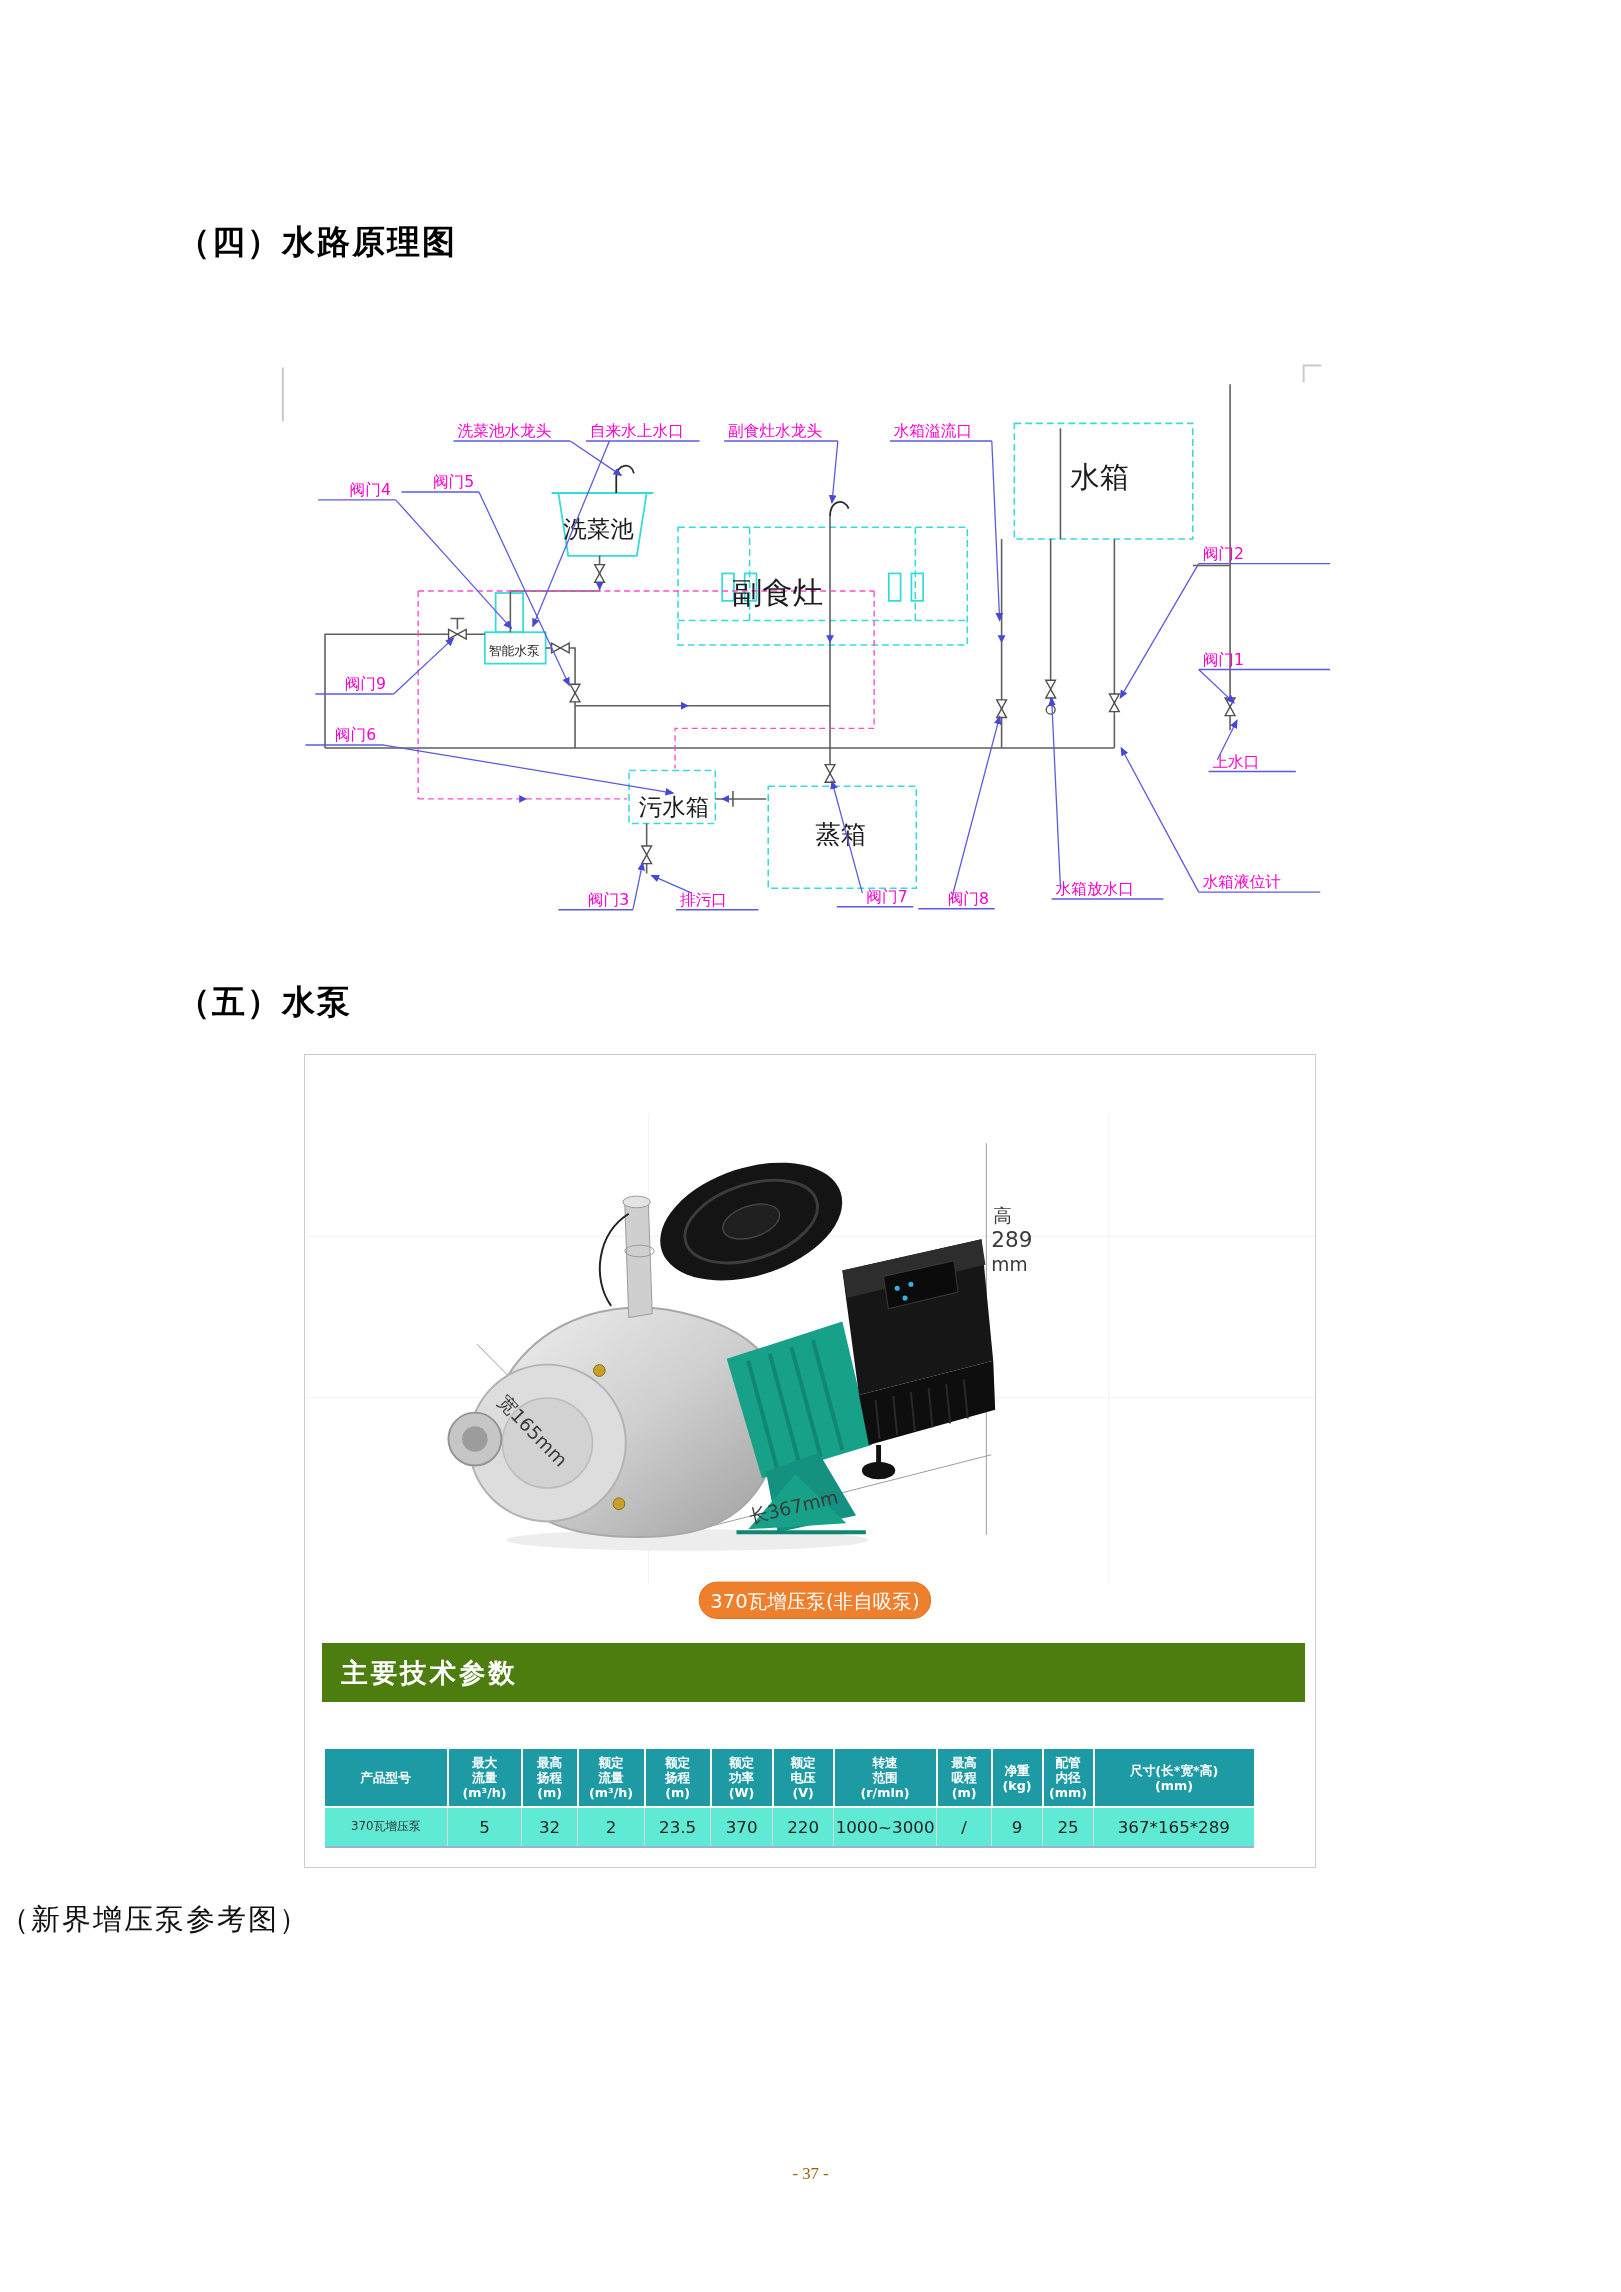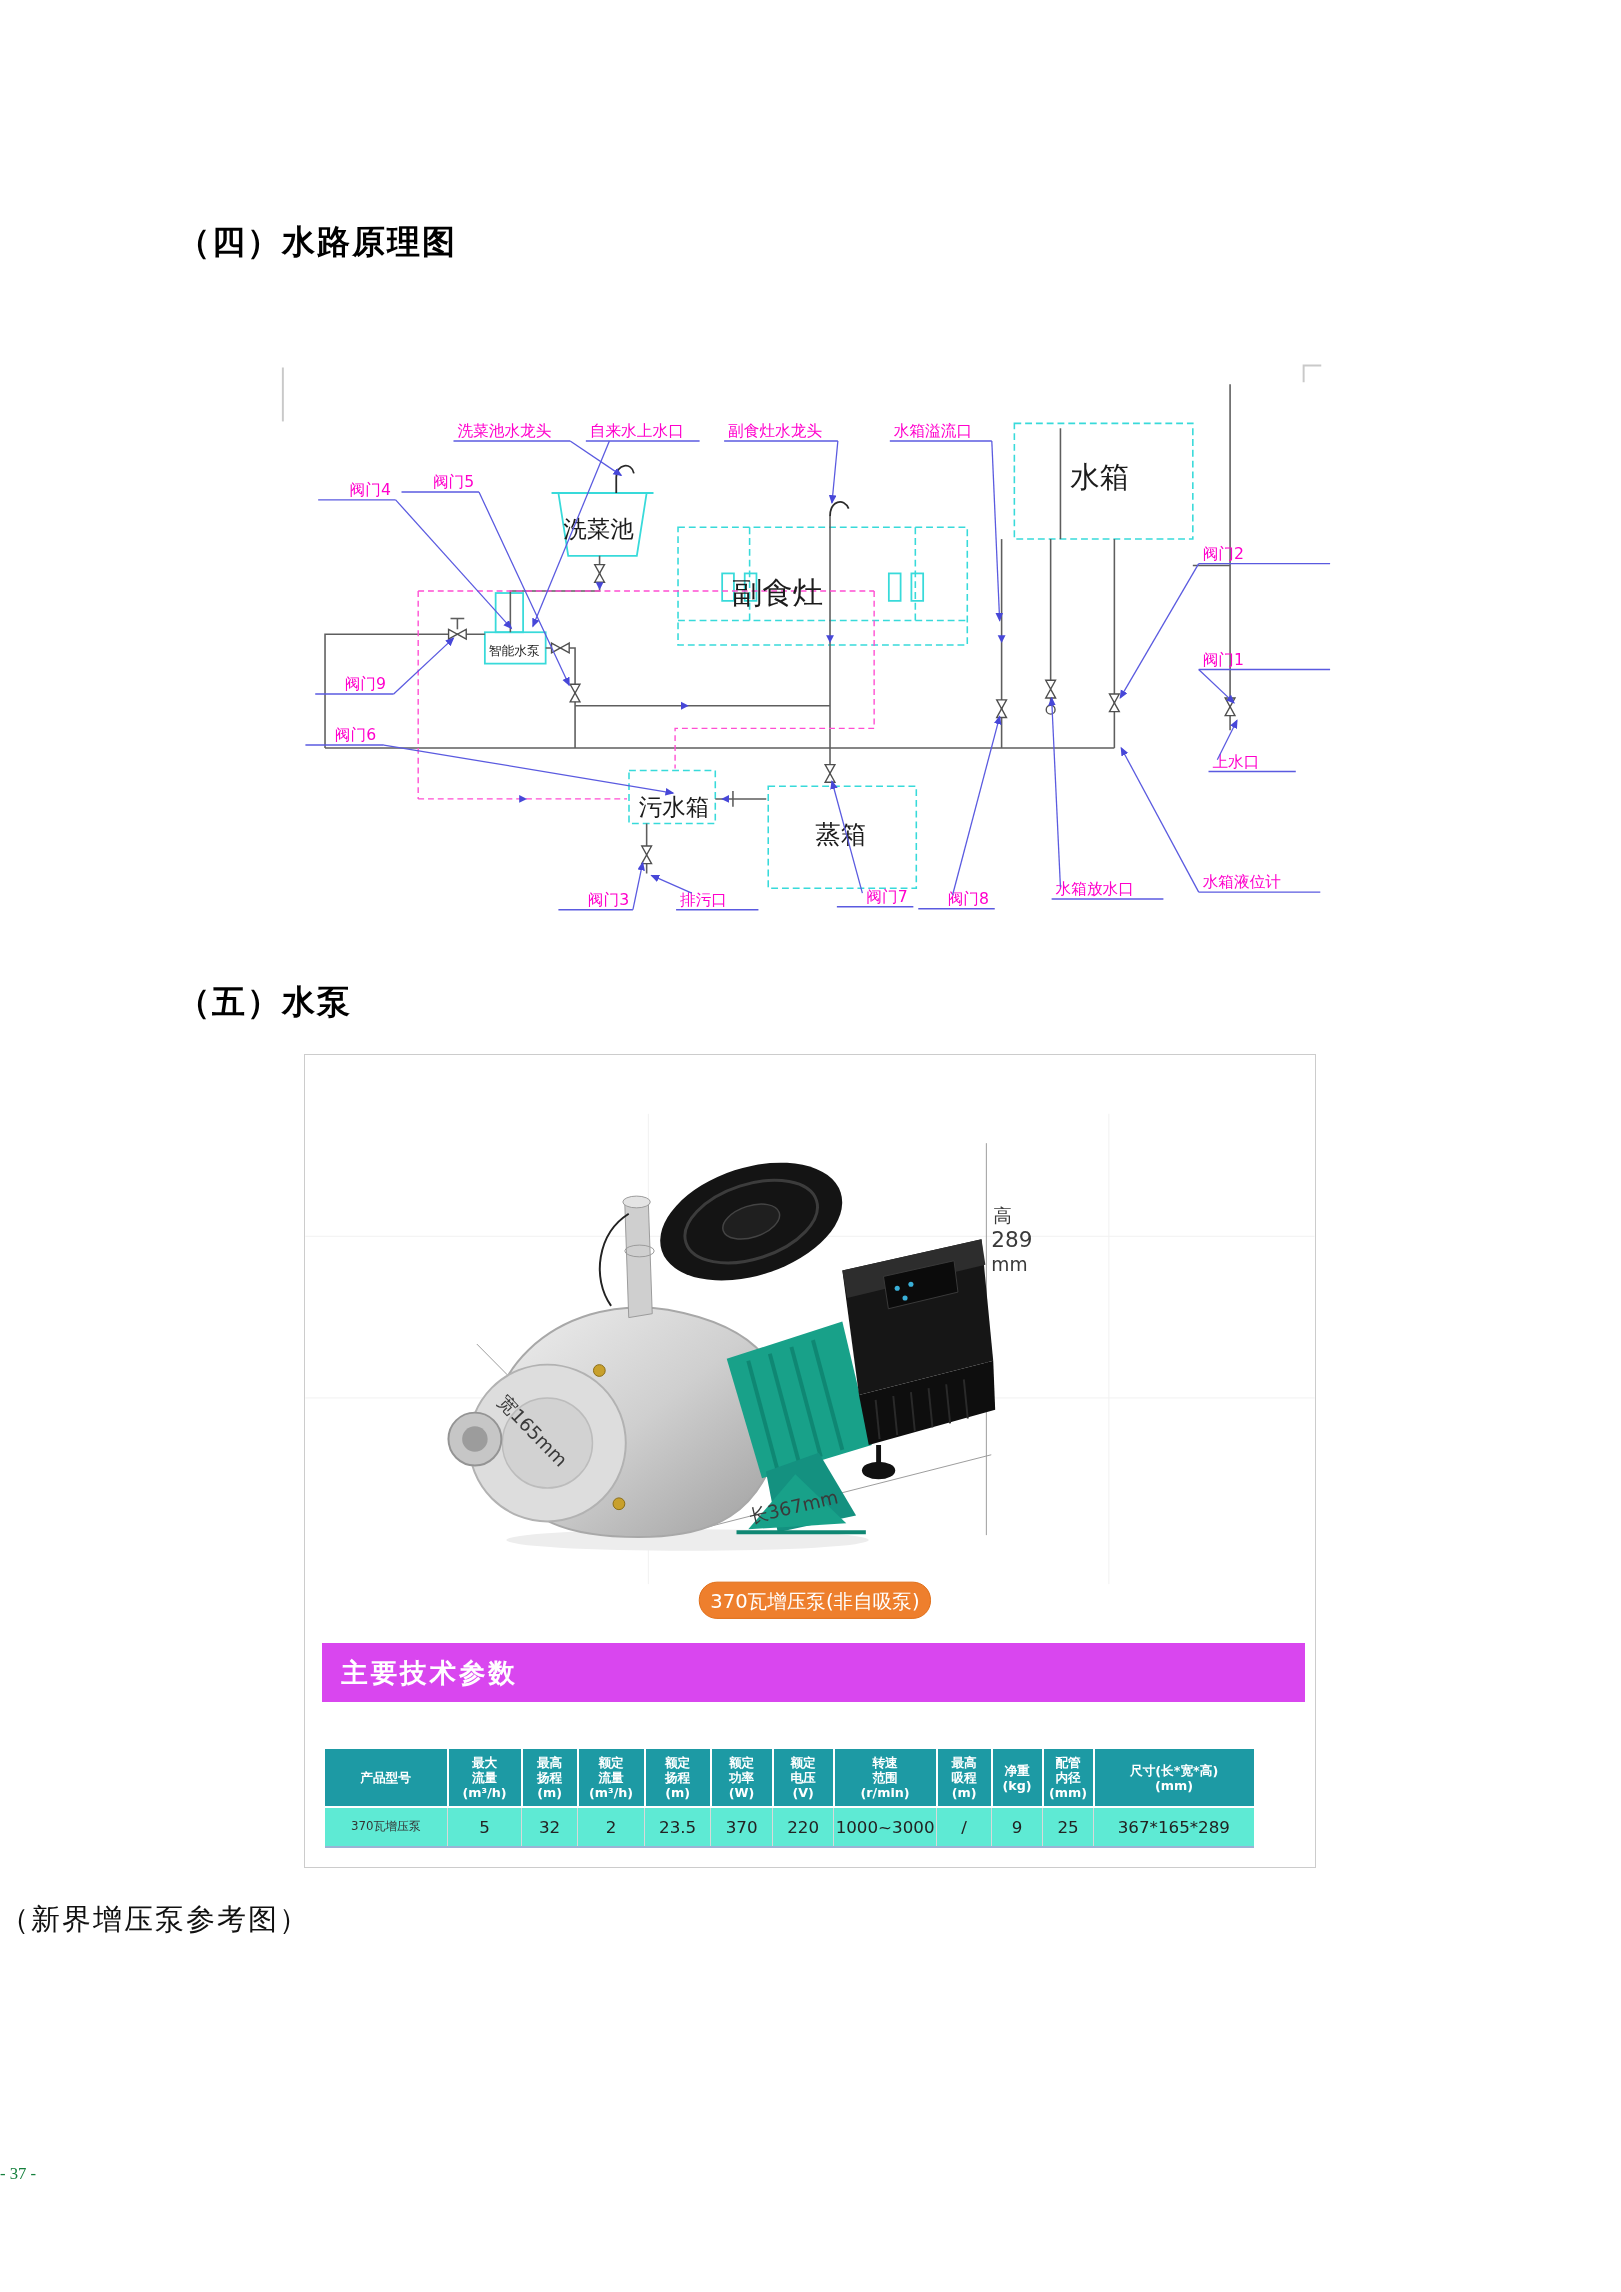--- a/index.html
+++ b/index.html
@@ -24,40 +24,40 @@
   .pinkd{stroke:#ff4dd2;stroke-width:1.4;fill:none;stroke-dasharray:6 4;}
   .valve{stroke:#4f4f4f;stroke-width:1.4;fill:#ffffff;}
   .flow{fill:#4747d8;stroke:none;}
   .corner{stroke:#c9c9c9;stroke-width:2;fill:none;}
 
   
   #pump-card{position:absolute;left:304px;top:1054px;width:1010px;height:812px;
              border:1px solid #cccccc;background:#ffffff;}
   #pump-figure{position:absolute;left:0;top:0;}
   #param-banner{position:absolute;left:16.7px;top:588px;width:983px;height:59px;
-                background:#d946ef;display:flex;align-items:center;}
+                background:#4d7c0f;display:flex;align-items:center;}
   #param-banner span{font-family:"DejaVu Sans",sans-serif;color:#ffffff;
                 font-size:26.5px;font-weight:bold;letter-spacing:2.9px;margin-left:19.6px;}
   #param-table{position:absolute;left:19.6px;top:694px;width:926px;
                border-collapse:collapse;table-layout:fixed;
                font-family:"DejaVu Sans",sans-serif;}
   #param-table th{background:#1d9aa4;color:#ffffff;font-size:12.7px;font-weight:bold;
                text-align:center;vertical-align:middle;padding:5.9px 1px;
                border-left:2px solid #ffffff;line-height:1.2;}
   #param-table th div{white-space:pre-line;}
   #param-table th:first-child{border-left:none;margin-top:28px;}
   #param-table td{background:#5eead4;color:#222;font-size:16.7px;text-align:center;
                padding:8.8px 1px;border-left:1px solid #d9d9d9;border-top:2px solid #ffffff;
                border-bottom:2px solid #9ab3d5;white-space:nowrap;}
   #param-table td:first-child{border-left:none;font-size:11.8px;color:#333;}
 
   #caption{position:absolute;left:0;top:1900px;width:1621px;text-align:left;
            font-size:29px;color:#111;letter-spacing:2px;}
-  #page-number{position:absolute;left:0;top:2164px;width:1621px;
-           font-size:16.7px;color:#15803d;}
+  #page-number{position:absolute;left:0;top:2164px;width:1621px;text-align:center;
+           font-size:16.7px;color:#a16207;}
 </style>
 </head>
 <body>
 
 <div class="h1" id="heading4">（四）水路原理图</div>
 
 <svg id="schematic" width="1059" height="613" viewBox="0 0 1080 625">
   <defs>
     <marker id="arr" markerWidth="8" markerHeight="8" refX="6" refY="3" orient="auto">
       <path d="M0,0 L7,3 L0,6 Z" fill="#4747d8"></path>

